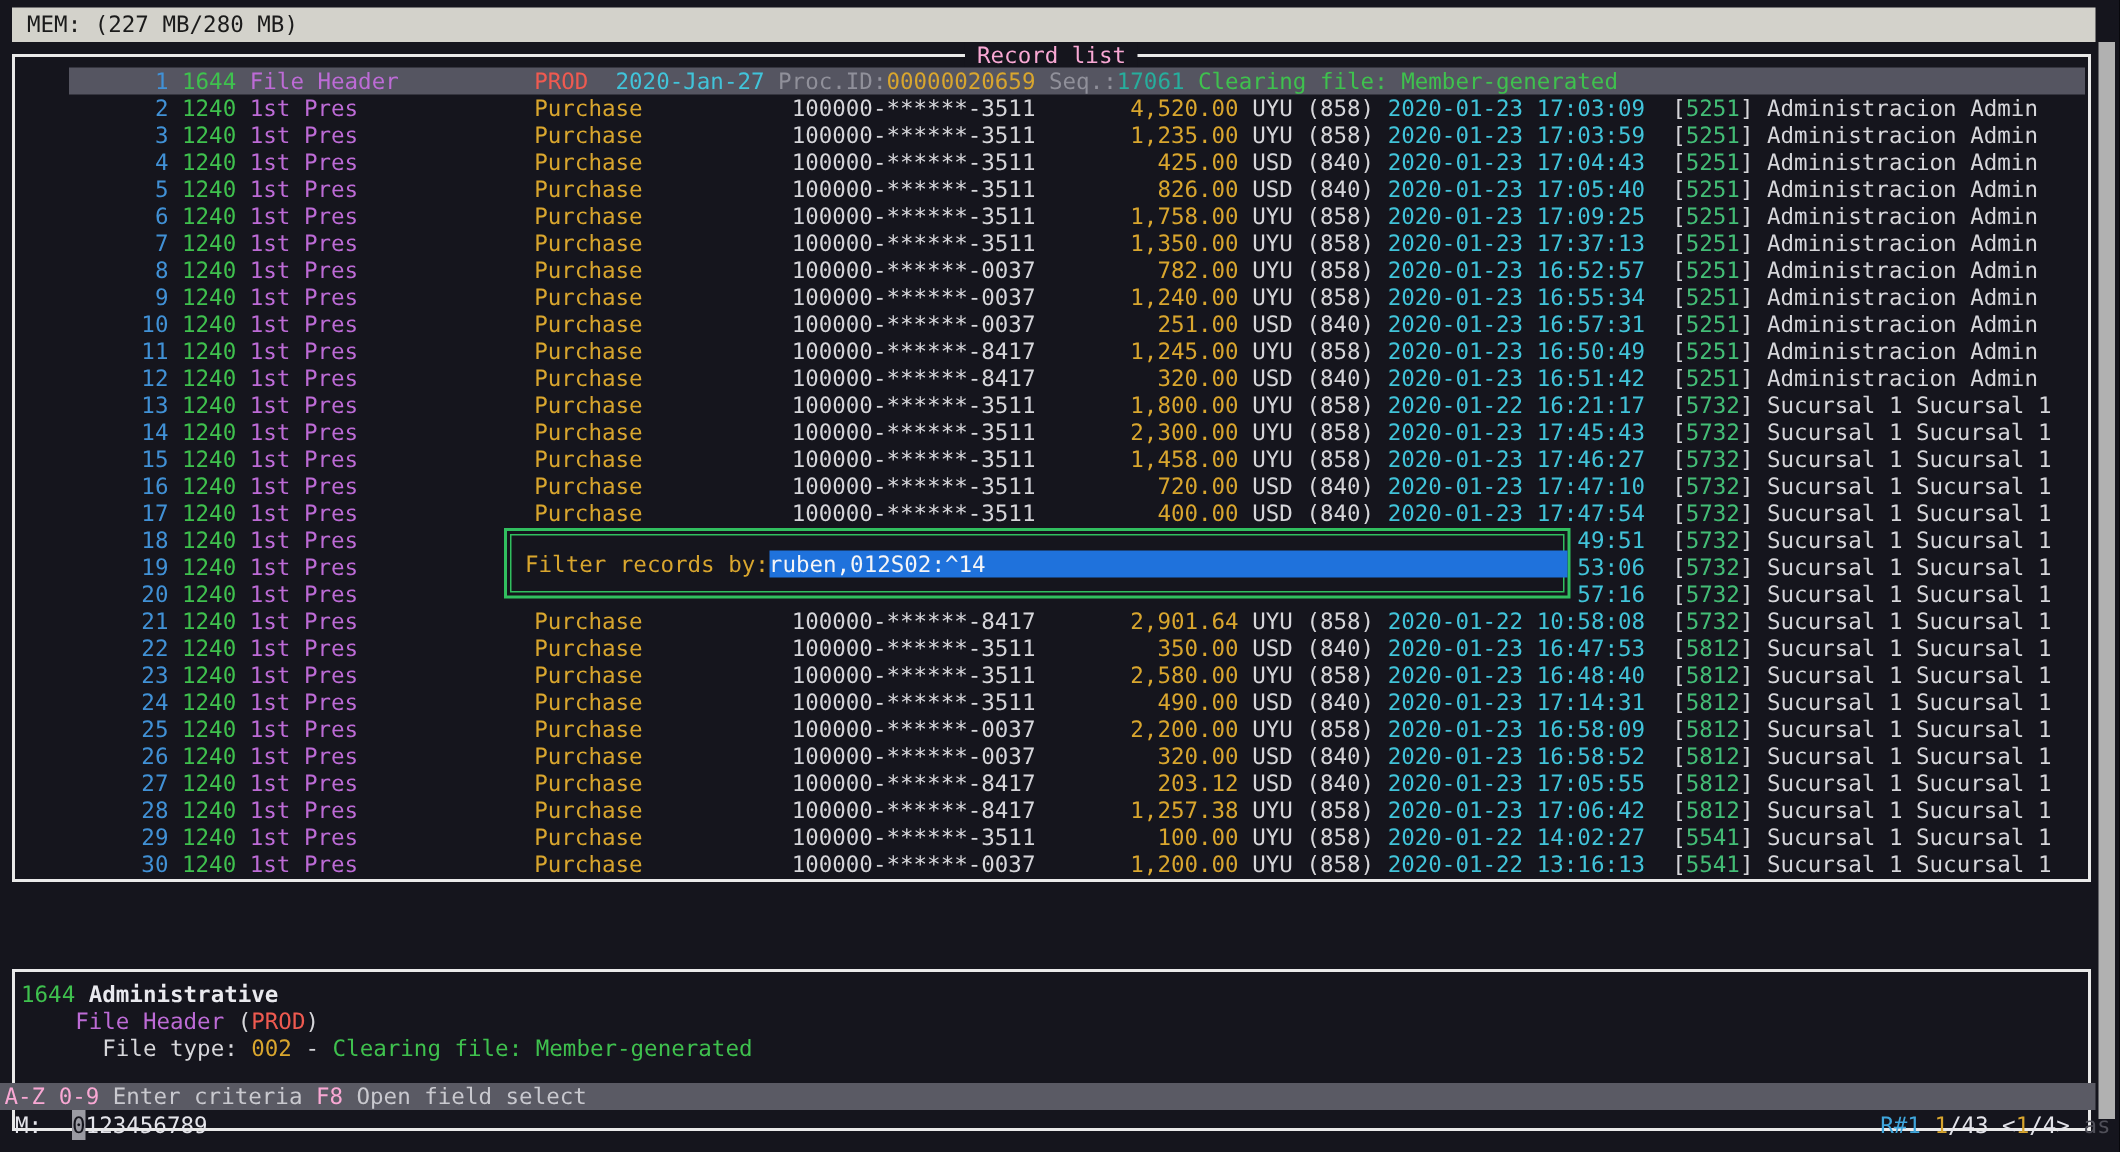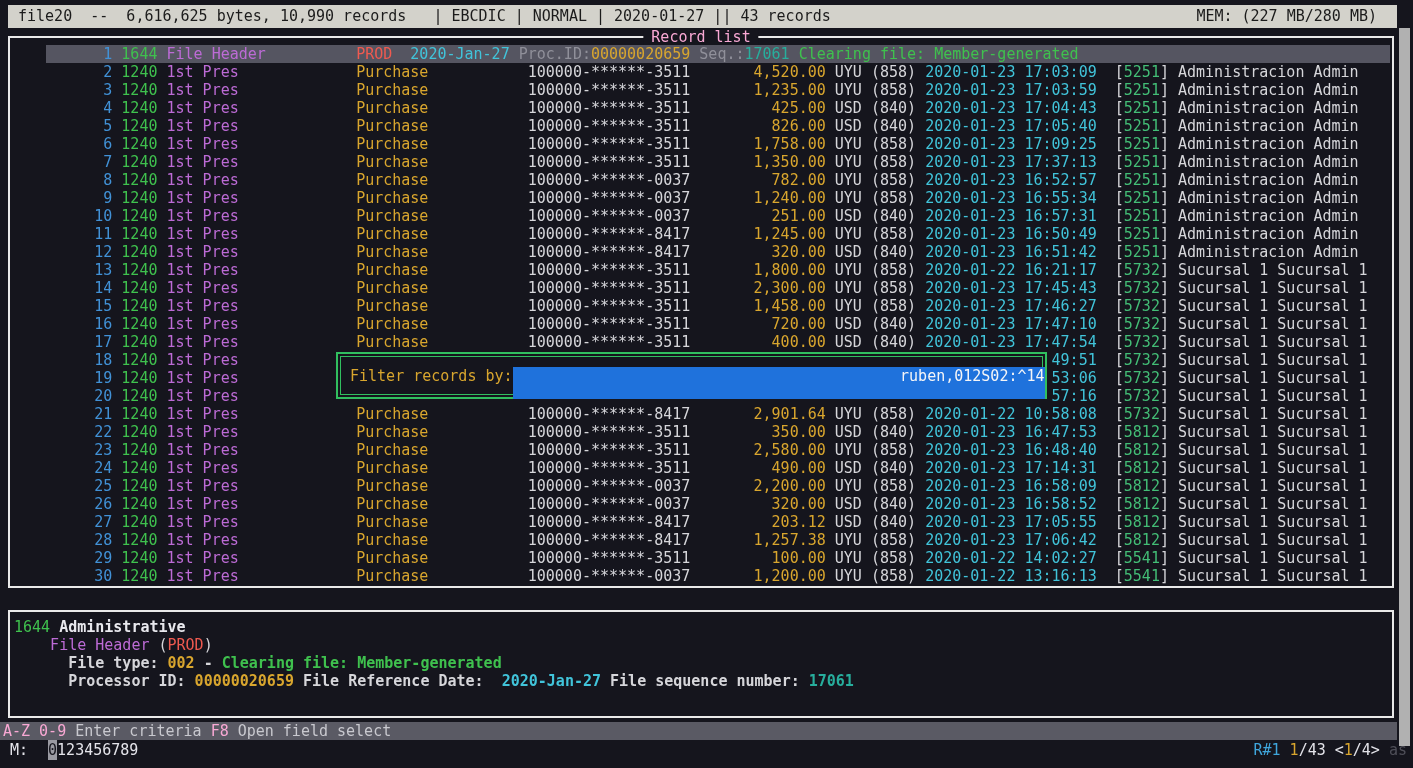--- a/index.html
+++ b/index.html
@@ -46,28 +46,28 @@
   .c-clear{color:#3fc14e}
   
   .dialog{
     position:absolute;left:336px;top:352px;width:711px;height:47px;
     background:#15151d;border:2px solid #31bf5f;box-sizing:border-box;z-index:5;
   }
   .dialog-inner{position:absolute;inset:2px;border:1px solid #31bf5f;pointer-events:none;}
   .dialog-line{position:absolute;left:12px;top:13px;height:18px;line-height:18px;white-space:pre;}
   .dlg-label{color:#d9a62e;}
   .dlg-input{
-    display:inline-block;width:532px;height:32px;vertical-align:top;
-    background:#1f72dc;color:#f5f5f7;text-align:right;
+    display:inline-block;width:532px;height:18px;vertical-align:top;
+    background:#1f72dc;color:#f5f5f7;
   }
   
-  .detail-panel{left:8px;top:610px;width:1386px;height:108px;padding-top:6px;}
+  .detail-panel{left:8px;top:646px;width:1386px;height:108px;padding-top:6px;}
   .dp-line{height:18px;line-height:18px;white-space:pre;padding-left:4px;}
   .dp-ind4{padding-left:calc(4px + 4ch);}
-  .dp-ind6{padding-left:calc(4px + 6ch);font-weight:bold;}
+  .dp-ind6{padding-left:calc(4px + 6ch);}
   .g{color:#3fc14e}.w{color:#d6d6da}.m{color:#bd6bd6}.r{color:#ef5a50}
   .y{color:#d9a62e}.c{color:#41c4da}.t{color:#27ae9d}.b{font-weight:bold;color:#e9e9ee}
   
   .statusbar{
     position:absolute;left:0;top:722px;width:1397px;height:18px;line-height:18px;
     background:#5a5a64;color:#c9c9cf;padding-left:3px;box-sizing:border-box;
   }
   .sb-seg{margin-right:9px;}
   .sb-key{color:#f9a8d4;}
   .bottombar{
@@ -81,21 +81,20 @@
   .bb-r{color:#3fa6dc}.bb-y{color:#d9a62e}.bb-w{color:#e4e4ea}.bb-dim{color:#4f4f58}
   
   .scrollbar{position:absolute;left:1399px;top:28px;width:11px;height:718px;background:#b1b1b1;z-index:6;}
 </style>
 </head>
 <body>
 
 <div class="screen">
 
   <div class="topbar">
-    <span>file20  --  6,616,625 bytes, 10,990 records   | EBCDIC | NORMAL | 2020-01-27 || 43 records</span>
     <span>MEM: (227 MB/280 MB)</span>
   </div>
 
   <div class="panel main-panel">
     <div class="panel-title">Record list</div>
     <div id="rows">
         <div class="row selected"><span class="c-num">         1 </span><span class="c-type">1644 </span><span class="c-desc">File Header          </span><span class="c-env">PROD  </span><span class="c-fdate">2020-Jan-27 </span><span class="c-label">Proc.ID:</span><span class="c-proc">00000020659 </span><span class="c-label">Seq.:</span><span class="c-seq">17061 </span><span class="c-clear">Clearing file: Member-generated</span></div>
         <div class="row"><span class="c-num">         2 </span><span class="c-type">1240 </span><span class="c-desc">1st Pres             </span><span class="c-func">Purchase           </span><span class="c-acct">100000-******-3511</span><span class="c-amt">       4,520.00 </span><span class="c-cur">UYU (858) </span><span class="c-dt">2020-01-23 17:03:09</span><span class="c-brk">  [</span><span class="c-code">5251</span><span class="c-brk">] </span><span class="c-name">Administracion Admin</span></div>
         <div class="row"><span class="c-num">         3 </span><span class="c-type">1240 </span><span class="c-desc">1st Pres             </span><span class="c-func">Purchase           </span><span class="c-acct">100000-******-3511</span><span class="c-amt">       1,235.00 </span><span class="c-cur">UYU (858) </span><span class="c-dt">2020-01-23 17:03:59</span><span class="c-brk">  [</span><span class="c-code">5251</span><span class="c-brk">] </span><span class="c-name">Administracion Admin</span></div>
         <div class="row"><span class="c-num">         4 </span><span class="c-type">1240 </span><span class="c-desc">1st Pres             </span><span class="c-func">Purchase           </span><span class="c-acct">100000-******-3511</span><span class="c-amt">         425.00 </span><span class="c-cur">USD (840) </span><span class="c-dt">2020-01-23 17:04:43</span><span class="c-brk">  [</span><span class="c-code">5251</span><span class="c-brk">] </span><span class="c-name">Administracion Admin</span></div>
@@ -130,21 +129,20 @@
 
   <div class="dialog">
     <div class="dialog-inner"></div>
     <div class="dialog-line"><span class="dlg-label">Filter records by:</span><span class="dlg-input">ruben,012S02:^14</span></div>
   </div>
 
   <div class="panel detail-panel">
     <div class="dp-line"><span class="g">1644</span><span class="b"> Administrative</span></div>
     <div class="dp-line dp-ind4"><span class="m">File Header</span><span class="w"> (</span><span class="r">PROD</span><span class="w">)</span></div>
     <div class="dp-line dp-ind6"><span class="w">File type: </span><span class="y">002</span><span class="w"> - </span><span class="g">Clearing file: Member-generated</span></div>
-    <div class="dp-line dp-ind6"><span class="w">Processor ID: </span><span class="y">00000020659</span><span class="w"> File Reference Date:  </span><span class="c">2020-Jan-27</span><span class="w"> File sequence number: </span><span class="t">17061</span></div>
   </div>
 
   <div class="statusbar">
     <span class="sb-seg sb-key">A-Z</span><span class="sb-seg sb-key">0-9</span><span class="sb-seg">Enter criteria</span><span class="sb-seg sb-key">F8</span><span class="sb-seg">Open field select</span>
   </div>
 
   <div class="bottombar">
     <div><span class="bb-mode">M:</span><span class="bb-cursor">0</span><span class="bb-digits">123456789</span></div>
     <div><span class="bb-r">R#1</span><span class="bb-y"> 1</span><span class="bb-w">/43</span><span class="bb-w"> &lt;</span><span class="bb-y">1</span><span class="bb-w">/4&gt;</span><span class="bb-dim"> as</span></div>
   </div>

